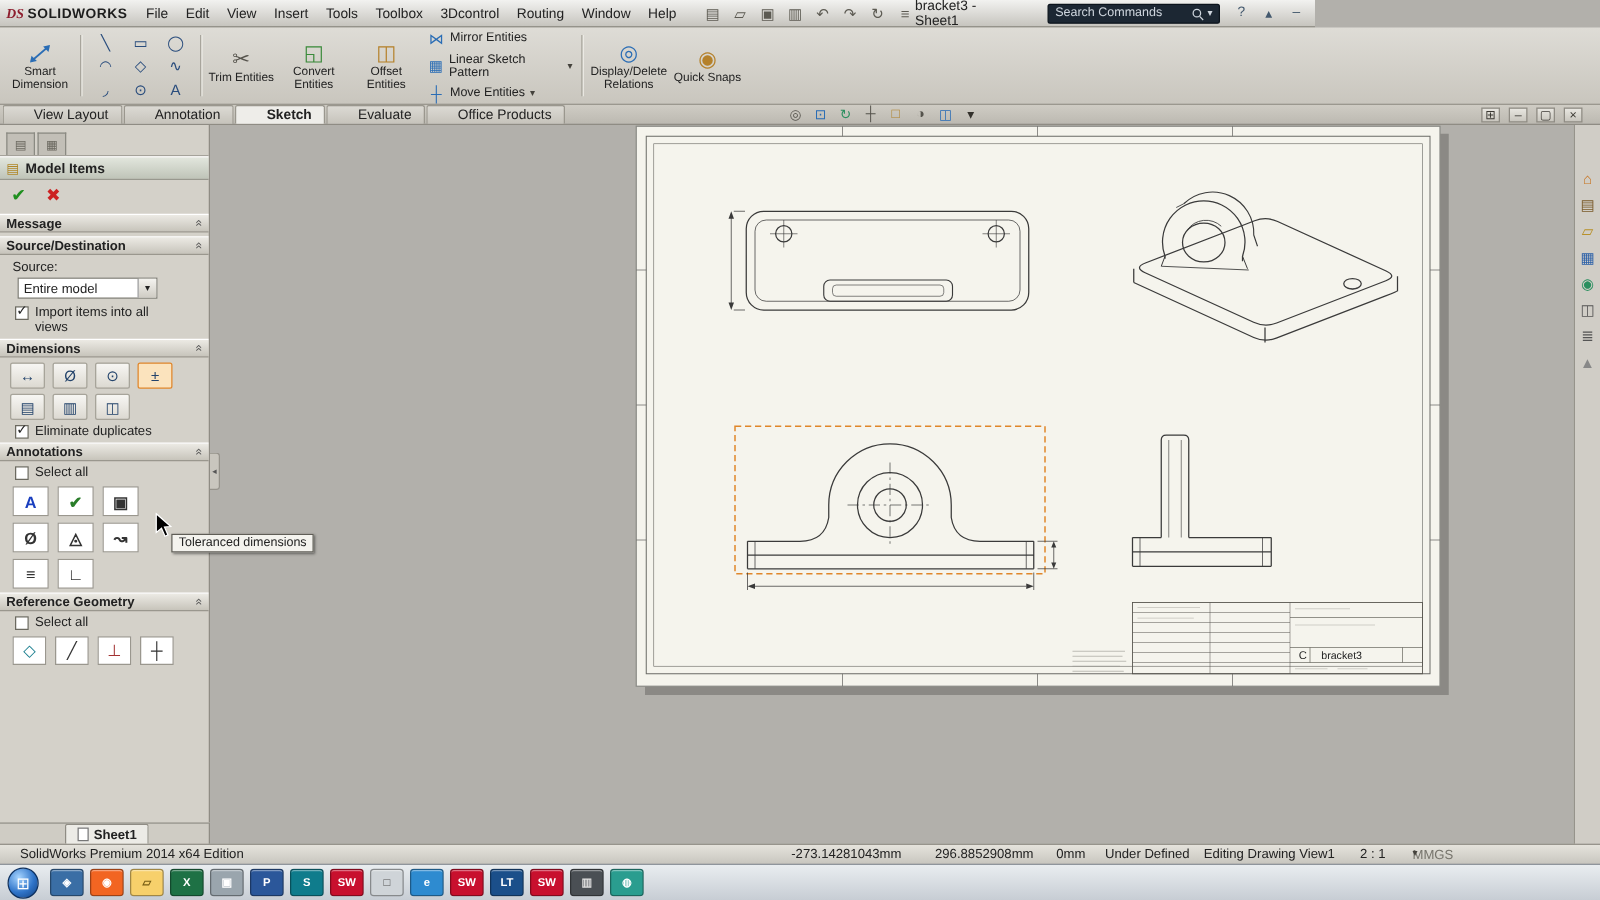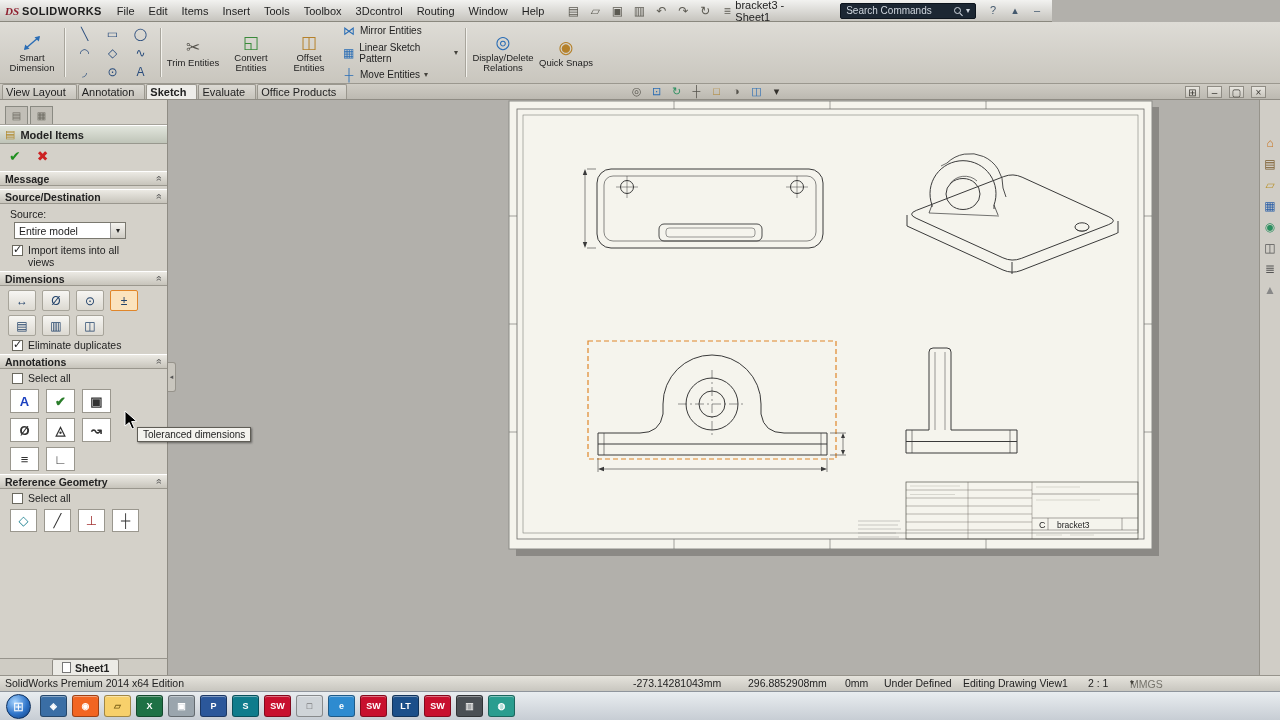--- a/index.html
+++ b/index.html
@@ -44,21 +44,21 @@
   .sg-btn{display:flex;align-items:center;justify-content:center;font-size:12px;color:#2a4d7d;cursor:default}
   .stack3{display:flex;flex-direction:column;justify-content:center;gap:4px;font-size:10px;width:122px}
   .row-btn{display:flex;align-items:center;gap:4px;padding:0 3px;cursor:default}
   .row-btn .ic{font-size:12px;color:#2a6db5;width:14px;text-align:center}
   .dd{font-size:8px;color:#44423c}
 
   
   .tabstrip{position:absolute;left:0;top:84px;width:1280px;height:16px;
             background:linear-gradient(#cfccc4,#bcb9b1);border-bottom:1px solid #8f8c84;
             display:flex;align-items:flex-end;padding-left:2px}
-  .cm-tab{padding:1px 10px 0 3px;font-size:11px;height:15px;color:#222;
+  .cm-tab{padding:1px 10px 0 24px;font-size:11px;height:15px;color:#222;
           background:linear-gradient(#dcdad4,#c6c3bb);border:1px solid #9a978e;border-bottom:none;
           border-radius:2px 2px 0 0;margin-right:1px;cursor:default}
   .cm-tab.active{background:#eeede9;font-weight:bold}
   .hud{position:absolute;left:630px;top:1px;display:flex;gap:7px;font-size:11px}
   .hud span{width:13px;text-align:center}
   .win-controls{position:absolute;right:14px;top:2px;display:flex;gap:7px;color:#3c3a34;font-size:10px}
   .win-controls span{width:15px;height:12px;text-align:center;line-height:12px;
                      background:linear-gradient(#e8e6e0,#c9c6be);border:1px solid #8f8c84}
 
   
@@ -127,21 +127,21 @@
   .tooltip{position:absolute;left:137px;top:427px;height:15px;background:#f4f3ee;
            border:1px solid #5f5d56;font-size:10px;line-height:13px;padding:0 5px;
            box-shadow:1px 1px 2px rgba(0,0,0,.45);z-index:30;white-space:nowrap}
   .cursor{position:absolute;left:124px;top:410px;z-index:40}
 
   
   .statusbar{position:absolute;left:0;top:675px;width:1280px;height:16px;
              background:linear-gradient(#e5e3dc,#c8c6bf);border-top:1px solid #97948c;
              font-size:10.5px;color:#222}
   .statusbar span{position:absolute;top:1px;white-space:nowrap}
-  .sb-left{left:5px}.sb-x{left:633px}.sb-y{left:748px}.sb-z{left:845px}
+  .sb-left{left:16px}.sb-x{left:633px}.sb-y{left:748px}.sb-z{left:845px}
   .sb-state{left:884px}.sb-mode{left:963px}.sb-scale{left:1088px}
   .sb-units{left:1130px;color:#75736b;display:flex;gap:4px}
 
   
   .taskbar{position:absolute;left:0;top:691px;width:1280px;height:29px;
            background:linear-gradient(#e9edf0,#c7cdd4);border-top:1px solid #8f959c;
            display:flex;align-items:center}
   .start-orb{width:25px;height:25px;border-radius:50%;flex:none;margin:0 9px 0 6px;
              background:radial-gradient(circle at 35% 30%,#a6d4ff,#2f74c9 55%,#123f7e);
              border:1px solid #0c2f5e;color:#fff;display:flex;align-items:center;
@@ -157,21 +157,21 @@
 <div class="screen">
 
   <div class="menubar">
     <div class="logo">
       <span class="logo-mark">DS</span>
       <b>SOLIDWORKS</b>
     </div>
     <div class="menus">
         <span class="menu-item">File</span>
         <span class="menu-item">Edit</span>
-        <span class="menu-item">Items</span>
+        <span class="menu-item">View</span>
         <span class="menu-item">Insert</span>
         <span class="menu-item">Tools</span>
         <span class="menu-item">Toolbox</span>
         <span class="menu-item">3Dcontrol</span>
         <span class="menu-item">Routing</span>
         <span class="menu-item">Window</span>
         <span class="menu-item">Help</span>
       </div>
     <div class="qat">
         <span class="qat-icon">▤</span>

